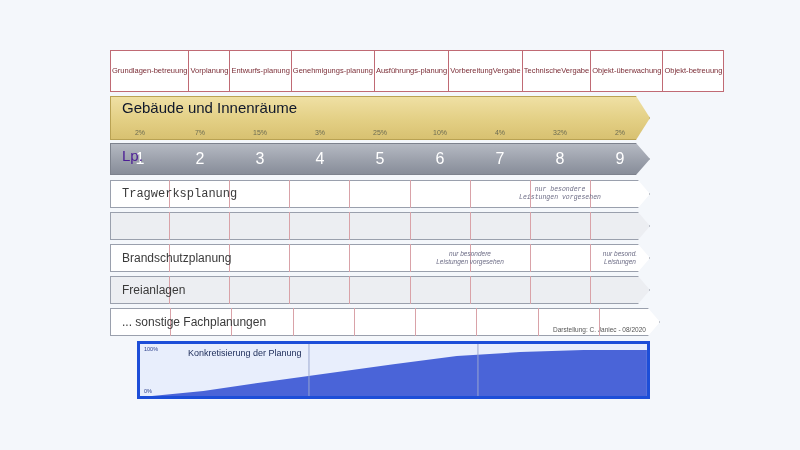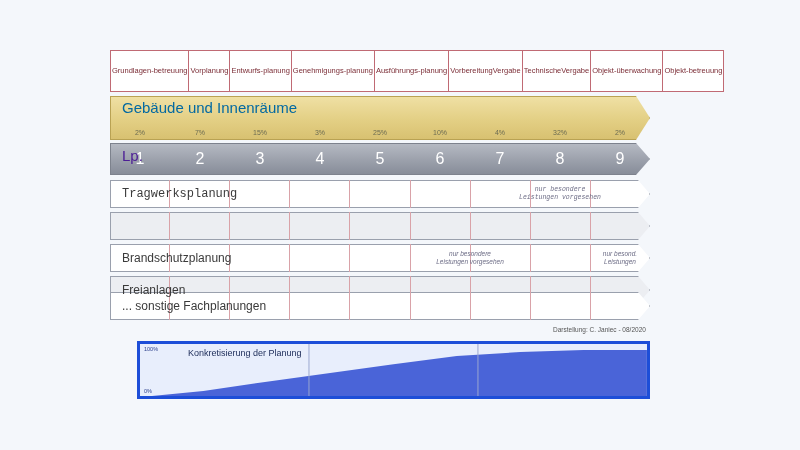--- a/index.html
+++ b/index.html
@@ -61,21 +61,21 @@
     background: linear-gradient(to bottom, #efe0a4 0%, #e3cf84 55%, #d8c171 100%);
     border: 1px solid #b9a253;
     box-sizing: border-box;
     clip-path: polygon(0 0, calc(100% - 14px) 0, 100% 50%, calc(100% - 14px) 100%, 0 100%);
   }
   .band-title {
     position: absolute;
     left: 12px;
     top: 3px;
     font-size: 15px;
-    color: #0369a1;
+    color: #0f172a;
     font-weight: normal;
   }
   .pct-row {
     position: absolute;
     left: 0;
     right: 0;
     bottom: 4px;
     display: flex;
   }
   .pct-cell {
@@ -372,21 +372,21 @@
           <div class="row-cell"></div>
           <div class="row-cell"></div>
           <div class="row-cell"></div>
           <div class="row-cell"></div>
           <div class="row-cell"></div>
           <div class="row-cell"></div>
           <div class="row-cell"></div>
         </div>
         <div class="row-label">Freianlagen</div>
       </div>
-      <div class="row-wrap" style="top: 292px;">
+      <div class="row-wrap" style="top: 308px; padding-left: 10px;">
         <div class="row-shape"></div>
         <div class="row-cells">
           <div class="row-cell"></div>
           <div class="row-cell"></div>
           <div class="row-cell"></div>
           <div class="row-cell"></div>
           <div class="row-cell"></div>
           <div class="row-cell"></div>
           <div class="row-cell"></div>
           <div class="row-cell"></div>

